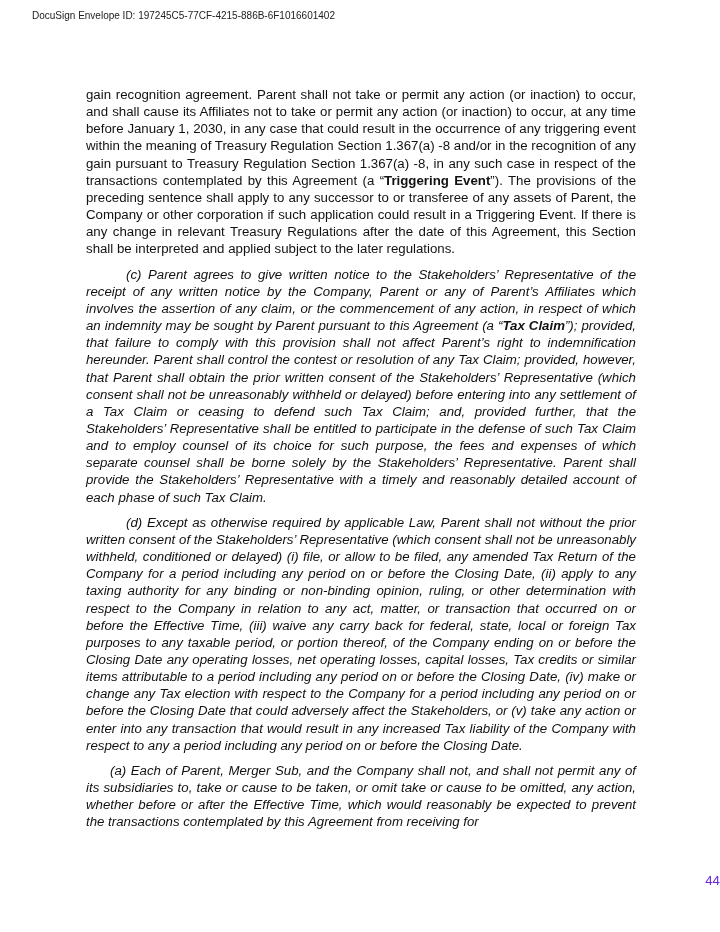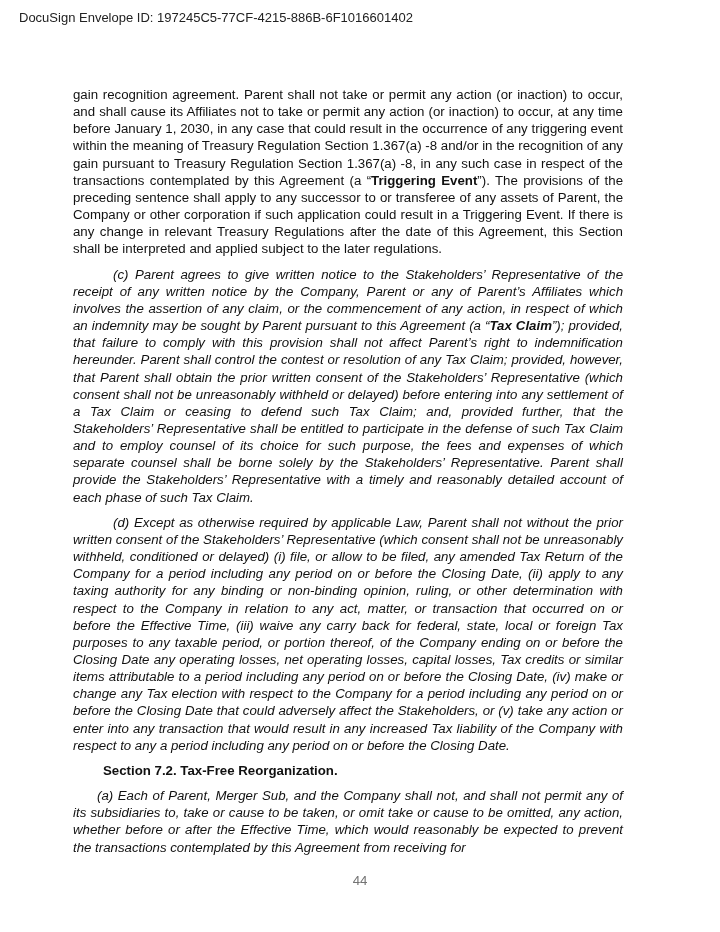--- a/index.html
+++ b/index.html
@@ -10,29 +10,29 @@
     body {
       width: 720px;
       height: 932px;
       position: relative;
       overflow: hidden;
       font-family: "Liberation Sans", sans-serif;
       color: #111111;
     }
     .envelope-id {
       position: absolute;
-      left: 19px;
+      left: 32px;
       top: 10px;
-      font-size: 13px;
+      font-size: 10px;
       color: #222222;
       white-space: nowrap;
     }
     .body-text {
       position: absolute;
-      left: 73px;
+      left: 86px;
       top: 86px;
       width: 550px;
     }
     .para {
       font-size: 13.25px;
       line-height: 17.15px;
       text-align: justify;
       margin: 0 0 8px 0;
     }
     .para.indent-c {
@@ -49,35 +49,34 @@
       font-weight: bold;
       margin: 0 0 8px 0;
       padding-left: 30px;
     }
     b { font-weight: bold; }
     .page-number {
       position: absolute;
       left: 0;
       width: 720px;
       top: 873px;
-      text-align: center;
+      text-align: right;
       font-size: 13.25px;
-      color: #737373;
+      color: #6d28d9;
     }
   </style>
 </head>
 <body>
 
 <div class="envelope-id">DocuSign Envelope ID: 197245C5-77CF-4215-886B-6F1016601402</div>
 
 <div class="body-text">
   <p class="para"><span>gain recognition agreement.  Parent shall not take or permit any action (or inaction) to occur, and shall cause its Affiliates not to take or permit any action (or inaction) to occur, at any time before January 1, 2030, in any case that could result in the occurrence of any triggering event within the meaning of Treasury Regulation Section 1.367(a) -8 and/or in the recognition of any gain pursuant to Treasury Regulation Section 1.367(a) -8, in any such case in respect of the transactions contemplated by this Agreement (a “</span><b>Triggering Event</b><span>”). The provisions of the preceding sentence shall apply to any successor to or transferee of any assets of Parent, the Company or other corporation if such application could result in a Triggering Event.  If there is any change in relevant Treasury Regulations after the date of this Agreement, this Section shall be interpreted and applied subject to the later regulations.</span></p>
 
   <p class="para indent-c"><span>(c) Parent agrees to give written notice to the Stakeholders’ Representative of the receipt of any written notice by the Company, Parent or any of Parent’s Affiliates which involves the assertion of any claim, or the commencement of any action, in respect of which an indemnity may be sought by Parent pursuant to this Agreement (a “</span><b>Tax Claim</b><span>”); provided, that failure to comply with this provision shall not affect Parent’s right to indemnification hereunder.  Parent shall control the contest or resolution of any Tax Claim; provided, however, that Parent shall obtain the prior written consent of the Stakeholders’ Representative (which consent shall not be unreasonably withheld or delayed) before entering into any settlement of a Tax Claim or ceasing to defend such Tax Claim; and, provided further, that the Stakeholders’ Representative shall be entitled to participate in the defense of such Tax Claim and to employ counsel of its choice for such purpose, the fees and expenses of which separate counsel shall be borne solely by the Stakeholders’ Representative. Parent shall provide the Stakeholders’ Representative with a timely and reasonably detailed account of each phase of such Tax Claim.</span></p>
 
   <p class="para indent-c"><span>(d) Except as otherwise required by applicable Law, Parent shall not without the prior written consent of the Stakeholders’ Representative (which consent shall not be unreasonably withheld, conditioned or delayed) (i) file, or allow to be filed, any amended Tax Return of the Company for a period including any period on or before the Closing Date, (ii) apply to any taxing authority for any binding or non-binding opinion, ruling, or other determination with respect to the Company in relation to any act, matter, or transaction that occurred on or before the Effective Time, (iii) waive any carry back for federal, state, local or foreign Tax purposes to any taxable period, or portion thereof, of the Company ending on or before the Closing Date any operating losses, net operating losses, capital losses, Tax credits or similar items attributable to a period including any period on or before the Closing Date, (iv) make or change any Tax election with respect to the Company for a period including any period on or before the Closing Date that could adversely affect the Stakeholders, or (v) take any action or enter into any transaction that would result in any increased Tax liability of the Company with respect to any a period including any period on or before the Closing Date.</span></p>
 
-  <div class="section-heading">Section 7.2. Tax-Free Reorganization.</div>
 
   <p class="para indent-a"><span>(a) Each of Parent, Merger Sub, and the Company shall not, and shall not permit any of its subsidiaries to, take or cause to be taken, or omit take or cause to be omitted, any action, whether before or after the Effective Time, which would reasonably be expected to prevent the transactions contemplated by this Agreement from receiving for</span></p>
 </div>
 
 <div class="page-number">44</div>
 
 </body></html>

